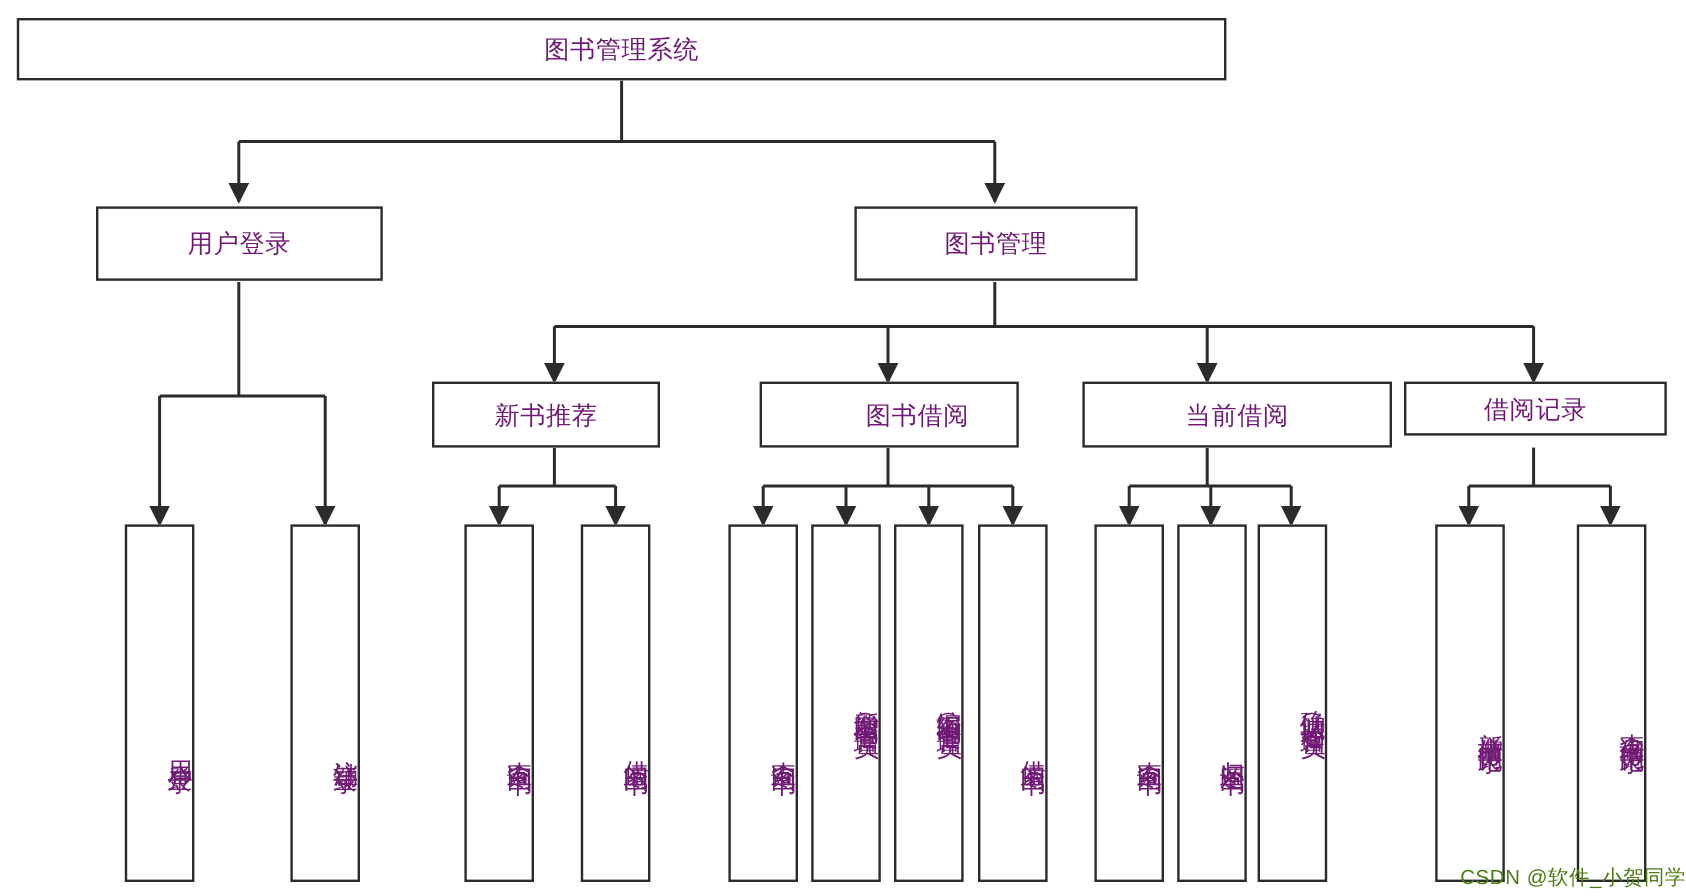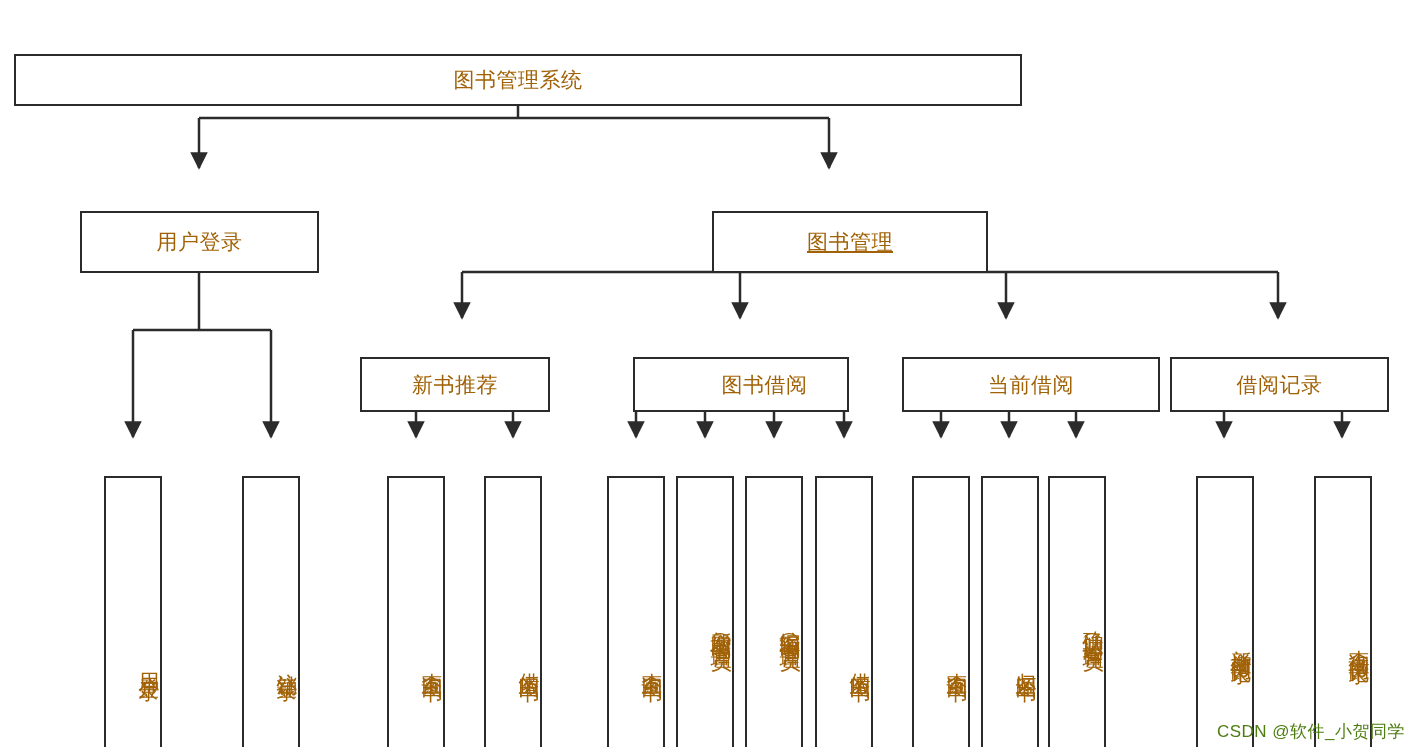--- a/index.html
+++ b/index.html
@@ -18,22 +18,21 @@
     overflow: hidden;
   }
   .node {
     position: absolute;
     box-sizing: border-box;
     border: 2px solid #2b2b2b;
     background: #ffffff;
     display: flex;
     align-items: center;
     justify-content: center;
-    color: #a16207;
-    margin-top: 39px;
+    color: #701a75;
   }
   .node.horiz {
     font-size: 21px;
     letter-spacing: 0.5px;
   }
   .node.vert {
     writing-mode: vertical-rl;
     text-orientation: upright;
     font-size: 21px;
     letter-spacing: 3px;
@@ -122,34 +121,34 @@
     </g>
   </svg>
 
   <div class="node horiz" style="left:14px; top:15px; width:1008px; height:52px;">
     <span class="node-text">图书管理系统</span>
   </div>
 
   <div class="node horiz" style="left:80px; top:172px; width:239px; height:62px;">
     <span class="node-text">用户登录</span>
   </div>
-  <div class="node horiz" style="left:712px; top:172px; width:276px; height:62px;text-decoration:underline;">
+  <div class="node horiz" style="left:712px; top:172px; width:236px; height:62px;">
     <span class="node-text">图书管理</span>
   </div>
 
   <div class="node horiz" style="left:360px; top:318px; width:190px; height:55px;">
     <span class="node-text">新书推荐</span>
   </div>
   <div class="node horiz" style="left:633px; top:318px; width:216px; height:55px;padding-left:47px;">
     <span class="node-text">图书借阅</span>
   </div>
   <div class="node horiz" style="left:902px; top:318px; width:258px; height:55px;">
     <span class="node-text">当前借阅</span>
   </div>
-  <div class="node horiz" style="left:1170px; top:318px; width:219px; height:55px;">
+  <div class="node horiz" style="left:1170px; top:318px; width:219px; height:45px;">
     <span class="node-text">借阅记录</span>
   </div>
 
   <div class="node vert" style="left:104px; top:437px; width:58px; height:298px; padding-top:78px;">
     <span class="node-text">用户登录</span>
   </div>
   <div class="node vert" style="left:242px; top:437px; width:58px; height:298px; padding-top:78px;">
     <span class="node-text">注销登录</span>
   </div>
 

